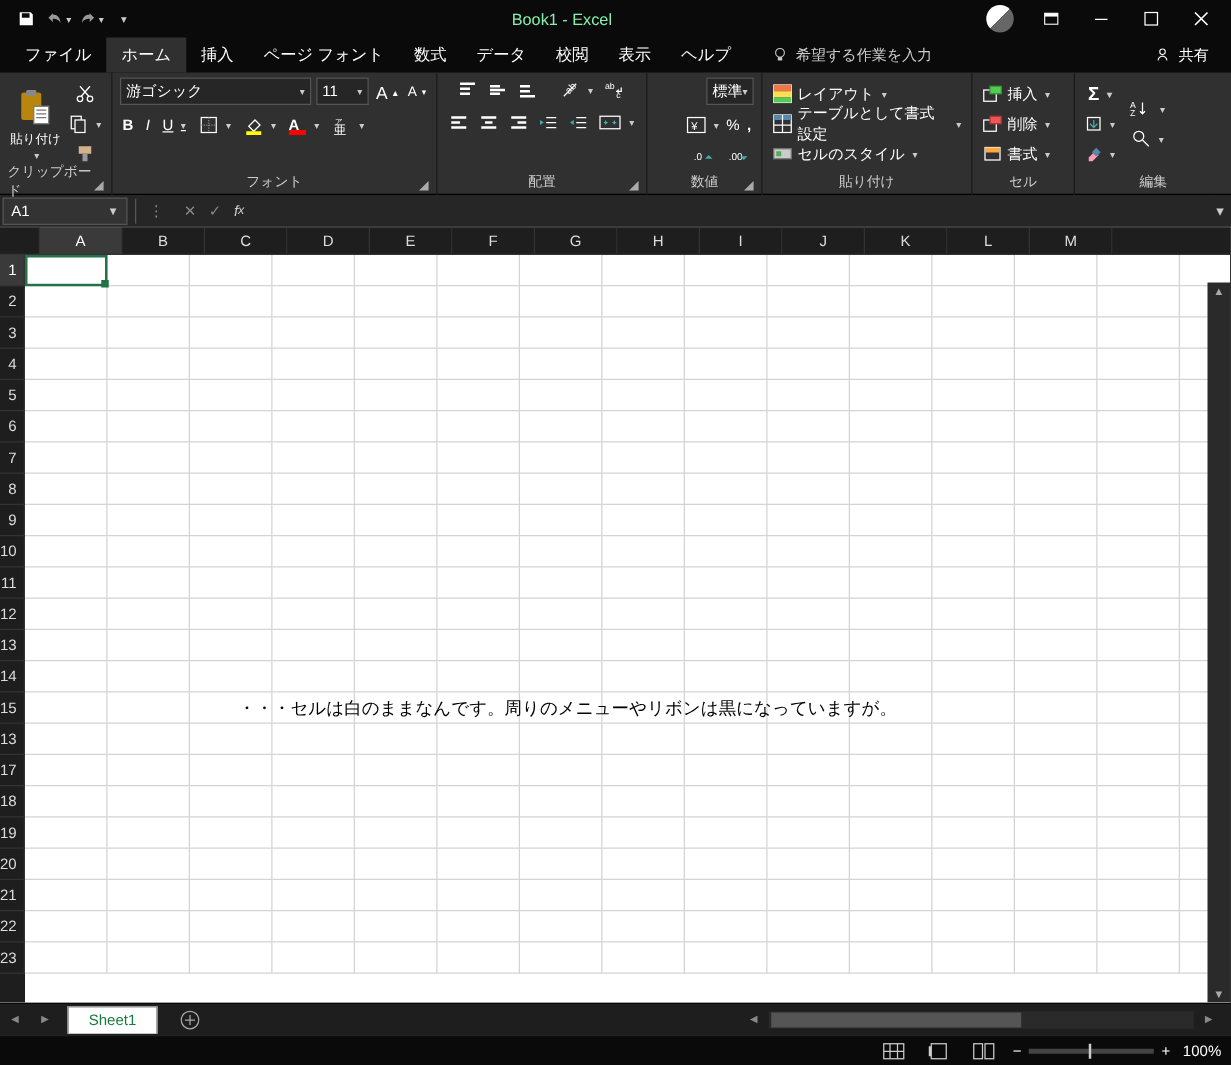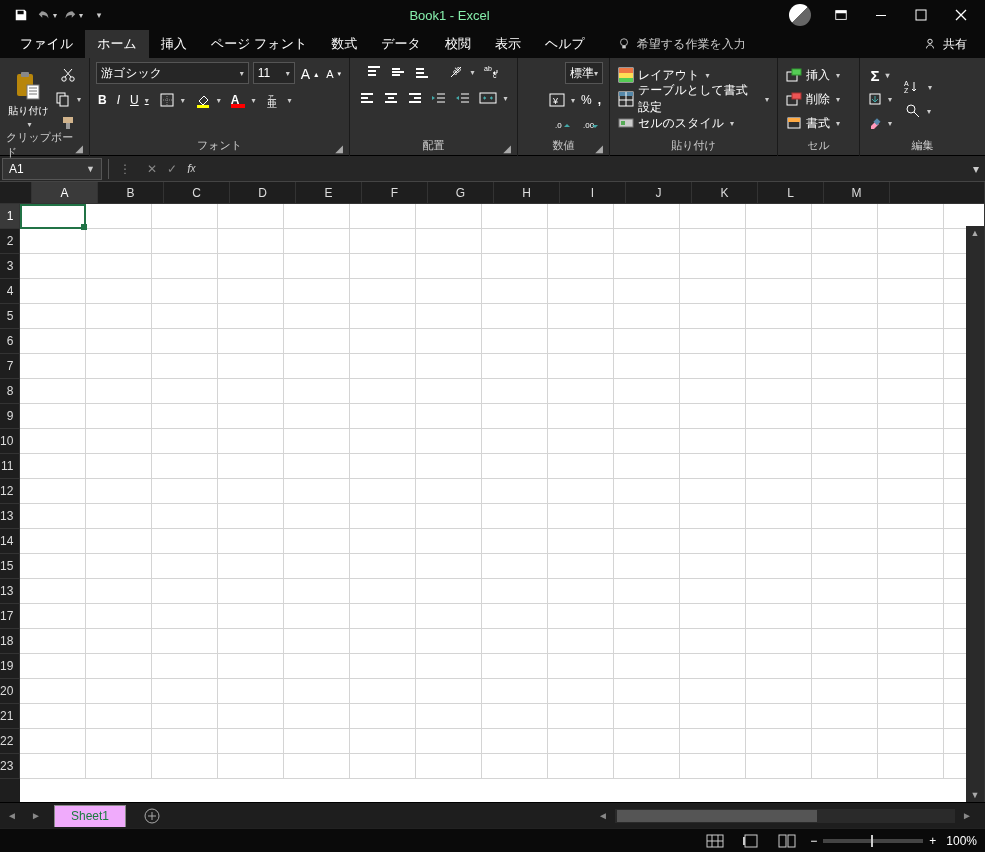--- a/index.html
+++ b/index.html
@@ -122,21 +122,21 @@
     position:absolute; right:0; top:22px; bottom:0; width:18px; background:#2a2a2a;
     display:flex; flex-direction:column; justify-content:space-between; align-items:center;
   }
   .vscroll .arrow{color:#aaa;font-size:9px;padding:2px;}
   
   .sheettabs {
     height:26px; background:#1e1e1e; display:flex; align-items:center; border-top:1px solid #000;
   }
   .nav-arrow { width:24px; display:flex;align-items:center;justify-content:center;color:#888;font-size:10px;}
   .sheettab {
-    height:22px; padding:0 16px; background:#f0abfc; color:#1a7b3e; display:flex;align-items:center;
+    height:22px; padding:0 16px; background:#ffffff; color:#1a7b3e; display:flex;align-items:center;
     border:1px solid #888; border-bottom:none; font-size:12px; margin-left:6px;
   }
   .addsheet { width:24px; display:flex;align-items:center;justify-content:center;color:#ccc;margin-left:14px;}
   .hscroll { flex:1; display:flex; align-items:center; justify-content:flex-end; padding-right:6px;}
   .hscroll-track{width:340px;height:14px;background:#2a2a2a;display:flex;align-items:center;}
   .hscroll-thumb{width:200px;height:12px;background:#555;margin-left:2px;}
   
   .statusbar {
     height:24px; background:#0a0a0a; display:flex; align-items:center; padding:0 8px; color:#fff;
     border-top:1px solid #222;
@@ -626,20 +626,21 @@
         <div class="rowhdr">17</div>
         <div class="rowhdr">18</div>
         <div class="rowhdr">19</div>
         <div class="rowhdr">20</div>
         <div class="rowhdr">21</div>
         <div class="rowhdr">22</div>
         <div class="rowhdr">23</div>
       </div>
     <div class="cells" id="cells">
       <div class="active-cell-cursor"></div>
+      <div class="grid-text" style="left:170px; top:354px;">・・・セルは白のままなんです。周りのメニューやリボンは黒になっていますが。</div>
     <div class="cellrow">
           <div class="cell"></div>
           <div class="cell"></div>
           <div class="cell"></div>
           <div class="cell"></div>
           <div class="cell"></div>
           <div class="cell"></div>
           <div class="cell"></div>
           <div class="cell"></div>
           <div class="cell"></div>

